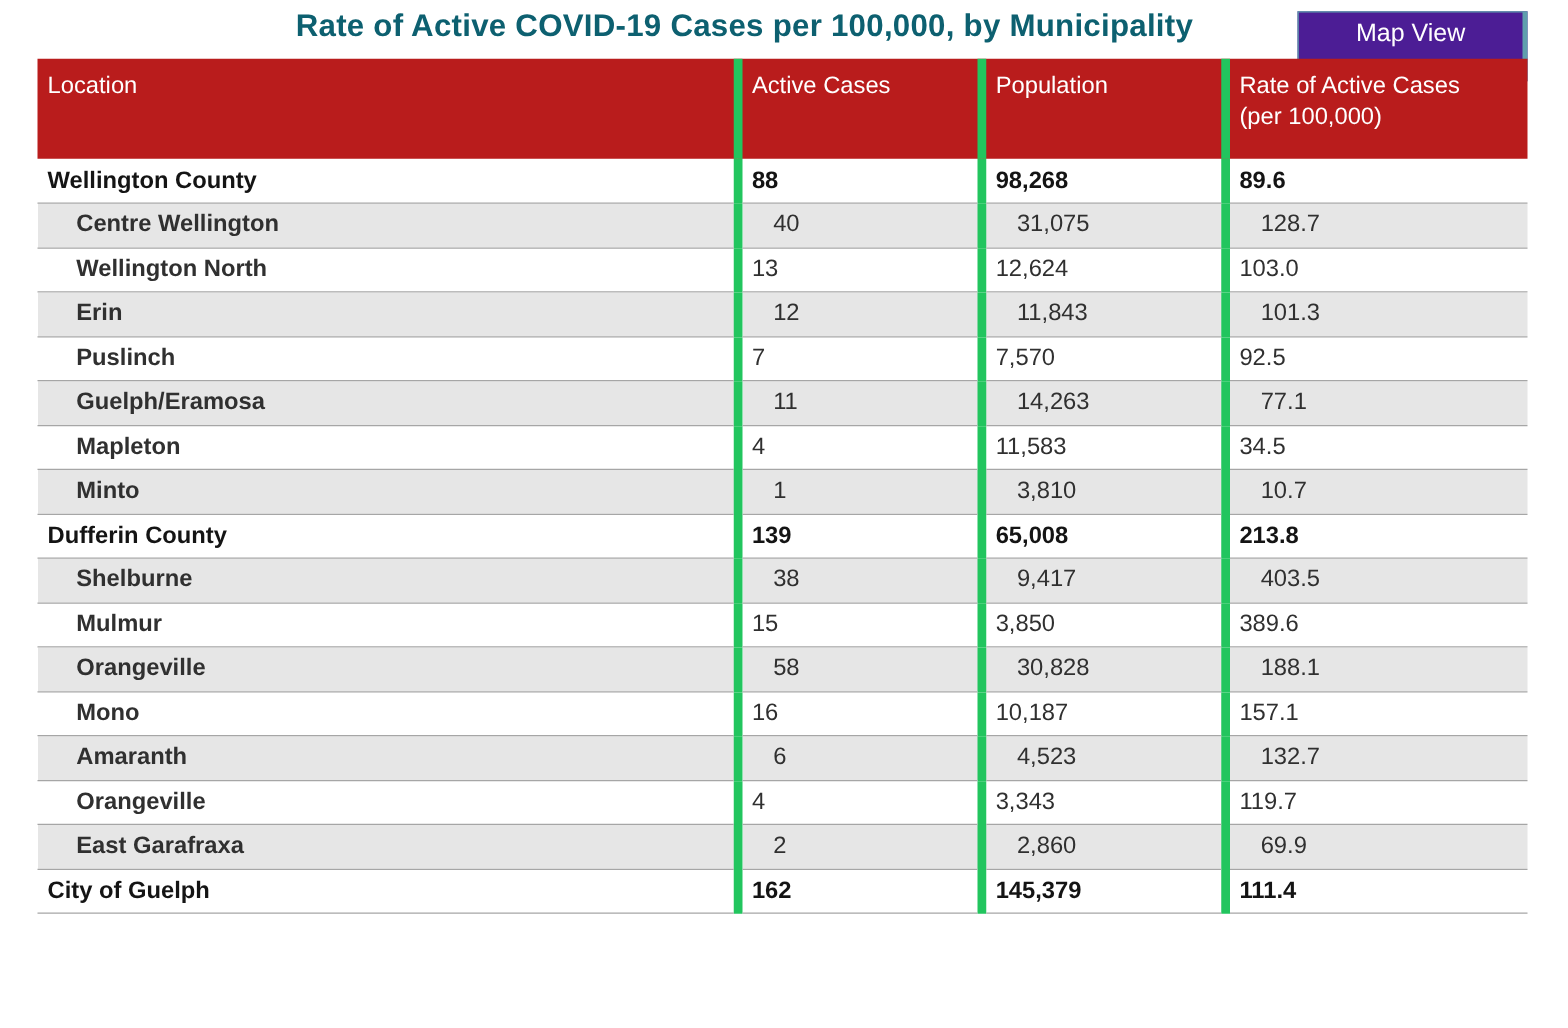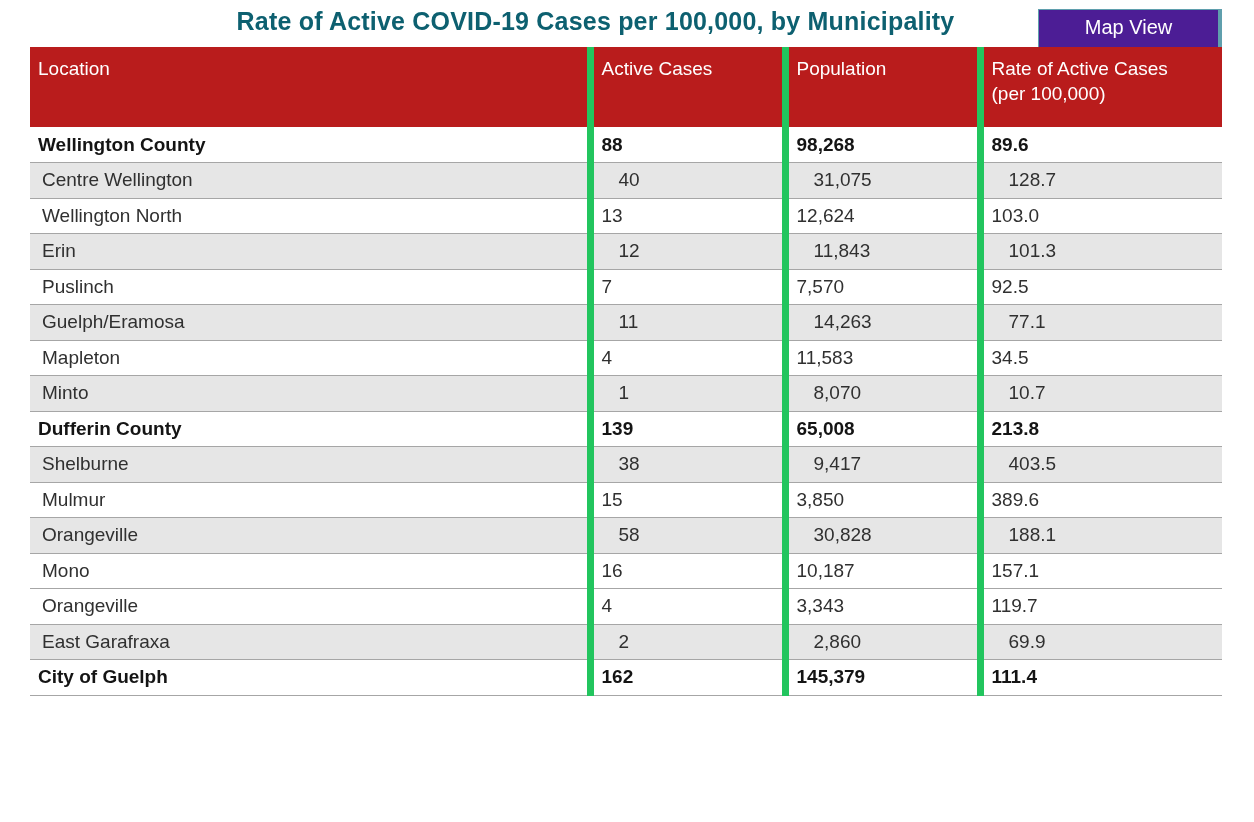--- a/index.html
+++ b/index.html
@@ -32,21 +32,21 @@
   .tbl td{
     font-size:19px;color:#303030;height:35.5px;box-sizing:border-box;
     padding:0 8px;white-space:nowrap;overflow:hidden;background:#ffffff;
   }
   .tbl tbody tr{border-top:1px solid #a6a6a6;}
   .tbl tbody tr:first-child{border-top:none;}
   .tbl tbody tr:last-child{border-bottom:1px solid #a6a6a6;}
   .tbl tr.stripe td{background:#e6e6e6;padding-left:25px;}
   .tbl td.num{text-align:left;padding-right:9px;}
   .tbl td.loc{padding-left:8px;}
-  .tbl tr.sub td.loc{padding-left:12px;}
+  .tbl tr.sub td.loc{padding-left:31px;font-weight:bold;}
   .tbl tr.group td{font-weight:700;color:#141414;}
 </style>
 </head>
 <body>
 
 <div class="title">Rate of Active COVID-19 Cases per 100,000, by Municipality</div>
 
 <div class="map-view">Map View</div>
 
 <table class="tbl">
@@ -105,21 +105,21 @@
       </tr>
       <tr class="sub">
         <td class="loc">Mapleton</td>
         <td class="num">4</td>
         <td class="num">11,583</td>
         <td class="num">34.5</td>
       </tr>
       <tr class="sub stripe">
         <td class="loc">Minto</td>
         <td class="num">1</td>
-        <td class="num">8,070</td>
+        <td class="num">3,810</td>
         <td class="num">10.7</td>
       </tr>
       <tr class="group">
         <td class="loc">Dufferin County</td>
         <td class="num">139</td>
         <td class="num">65,008</td>
         <td class="num">213.8</td>
       </tr>
       <tr class="sub stripe">
         <td class="loc">Shelburne</td>
@@ -138,20 +138,26 @@
         <td class="num">58</td>
         <td class="num">30,828</td>
         <td class="num">188.1</td>
       </tr>
       <tr class="sub">
         <td class="loc">Mono</td>
         <td class="num">16</td>
         <td class="num">10,187</td>
         <td class="num">157.1</td>
       </tr>
+      <tr class="sub stripe">
+        <td class="loc">Amaranth</td>
+        <td class="num">6</td>
+        <td class="num">4,523</td>
+        <td class="num">132.7</td>
+      </tr>
       <tr class="sub">
         <td class="loc">Orangeville</td>
         <td class="num">4</td>
         <td class="num">3,343</td>
         <td class="num">119.7</td>
       </tr>
       <tr class="sub stripe">
         <td class="loc">East Garafraxa</td>
         <td class="num">2</td>
         <td class="num">2,860</td>

